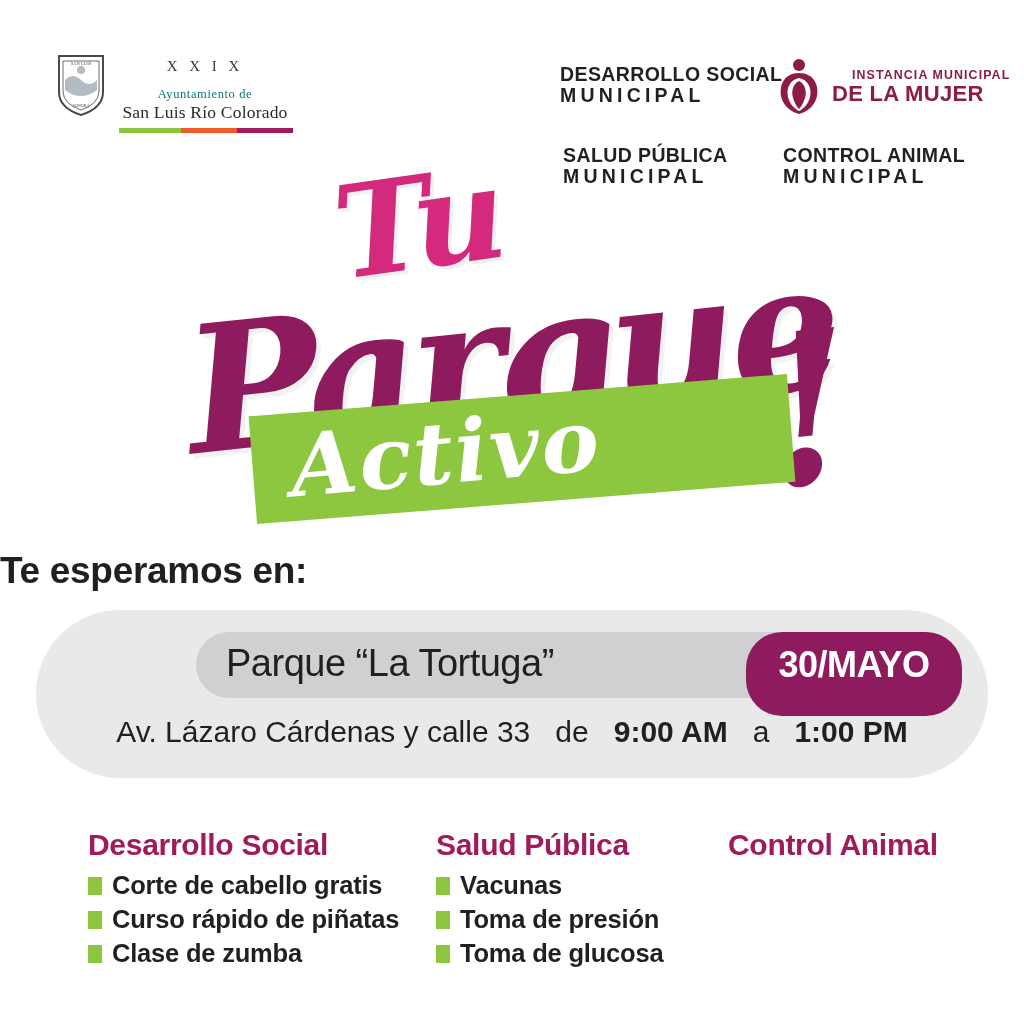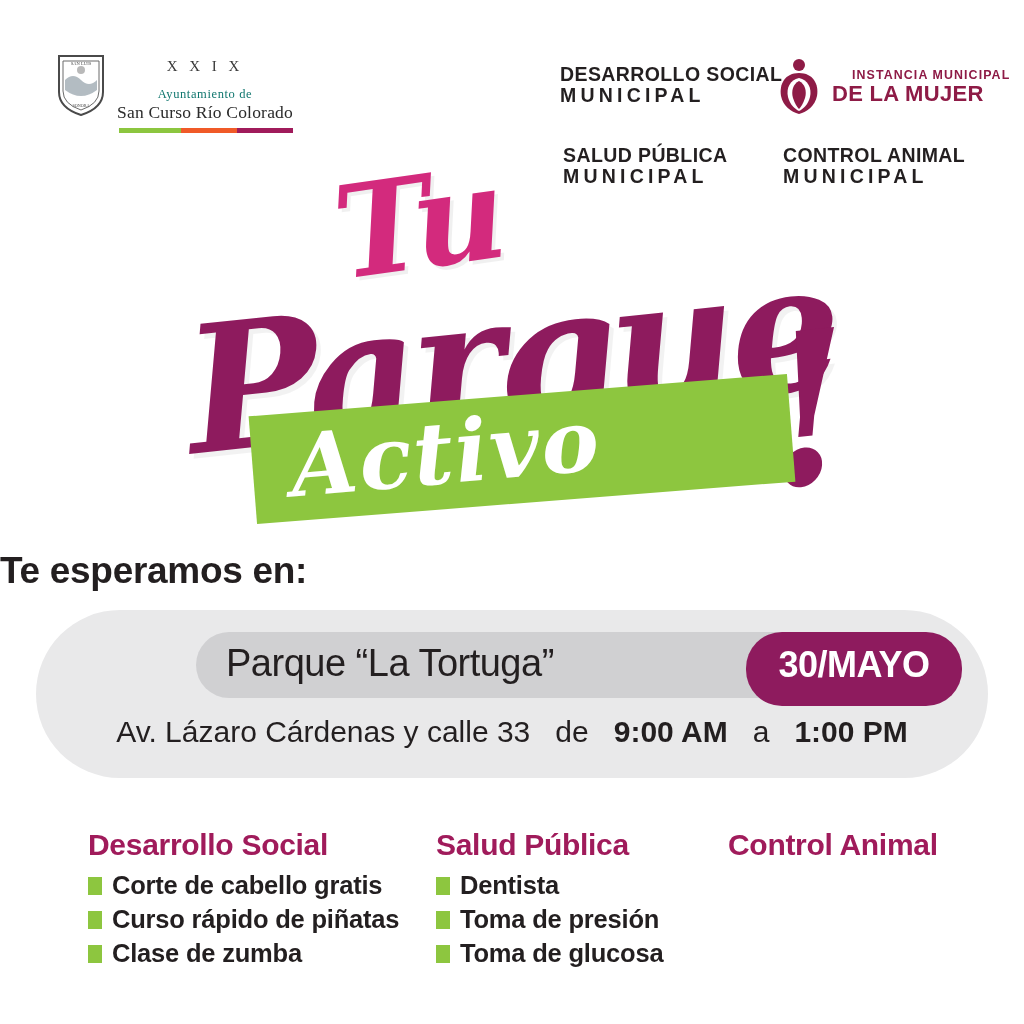--- a/index.html
+++ b/index.html
@@ -253,21 +253,21 @@
     font-size: 38px;
     font-weight: normal;
     color: #231f20;
     letter-spacing: -0.5px;
   }
   .date-pill {
     position: absolute;
     top: 22px;
     right: 26px;
     width: 216px;
-    height: 74px;
+    height: 84px;
     background: #8e1b5e;
     border-radius: 36px;
   }
   .date-text {
     position: absolute;
     top: 0;
     left: 0;
     width: 216px;
     height: 66px;
     line-height: 66px;
@@ -349,21 +349,21 @@
           <path d="M8 9 H44 V39 Q44 52 26 58 Q8 52 8 39 Z" fill="none" stroke="#6b6b6b" stroke-width="1"></path>
           <path d="M10 28 Q18 20 26 28 Q34 36 42 28 L42 38 Q26 50 10 38 Z" fill="#9aa6ad" opacity="0.75"></path>
           <circle cx="26" cy="18" r="4" fill="#b9b9b9"></circle>
           <text x="26" y="13" font-size="4.6" text-anchor="middle" fill="#4a4a4a" font-family="Liberation Serif, serif">SAN LUIS</text>
           <text x="26" y="55" font-size="4.2" text-anchor="middle" fill="#4a4a4a" font-family="Liberation Serif, serif">SONORA</text>
         </svg>
       </div>
       <div class="crest-text">
         <div class="xxix">X X I X</div>
         <div class="ayto">Ayuntamiento de</div>
-        <div class="city">San Curso Río Colorado</div>
+        <div class="city">San Luis Río Colorado</div>
         <div class="tricolor">
           <span class="tri-green"></span>
           <span class="tri-orange"></span>
           <span class="tri-purple"></span>
         </div>
       </div>
     </div>
 
     <div class="dept-ds">
       <div class="dept-line1">DESARROLLO SOCIAL</div>
@@ -443,21 +443,21 @@
           <span class="item-text">Clase de zumba</span>
         </li>
       </ul>
     </div>
 
     <div class="col col-2">
       <div class="col-title">Salud Pública</div>
       <ul>
         <li>
           <span class="bullet"></span>
-          <span class="item-text">Dentista</span>
+          <span class="item-text">Vacunas</span>
         </li>
         <li>
           <span class="bullet"></span>
           <span class="item-text">Toma de presión</span>
         </li>
         <li>
           <span class="bullet"></span>
           <span class="item-text">Toma de glucosa</span>
         </li>
       </ul>

